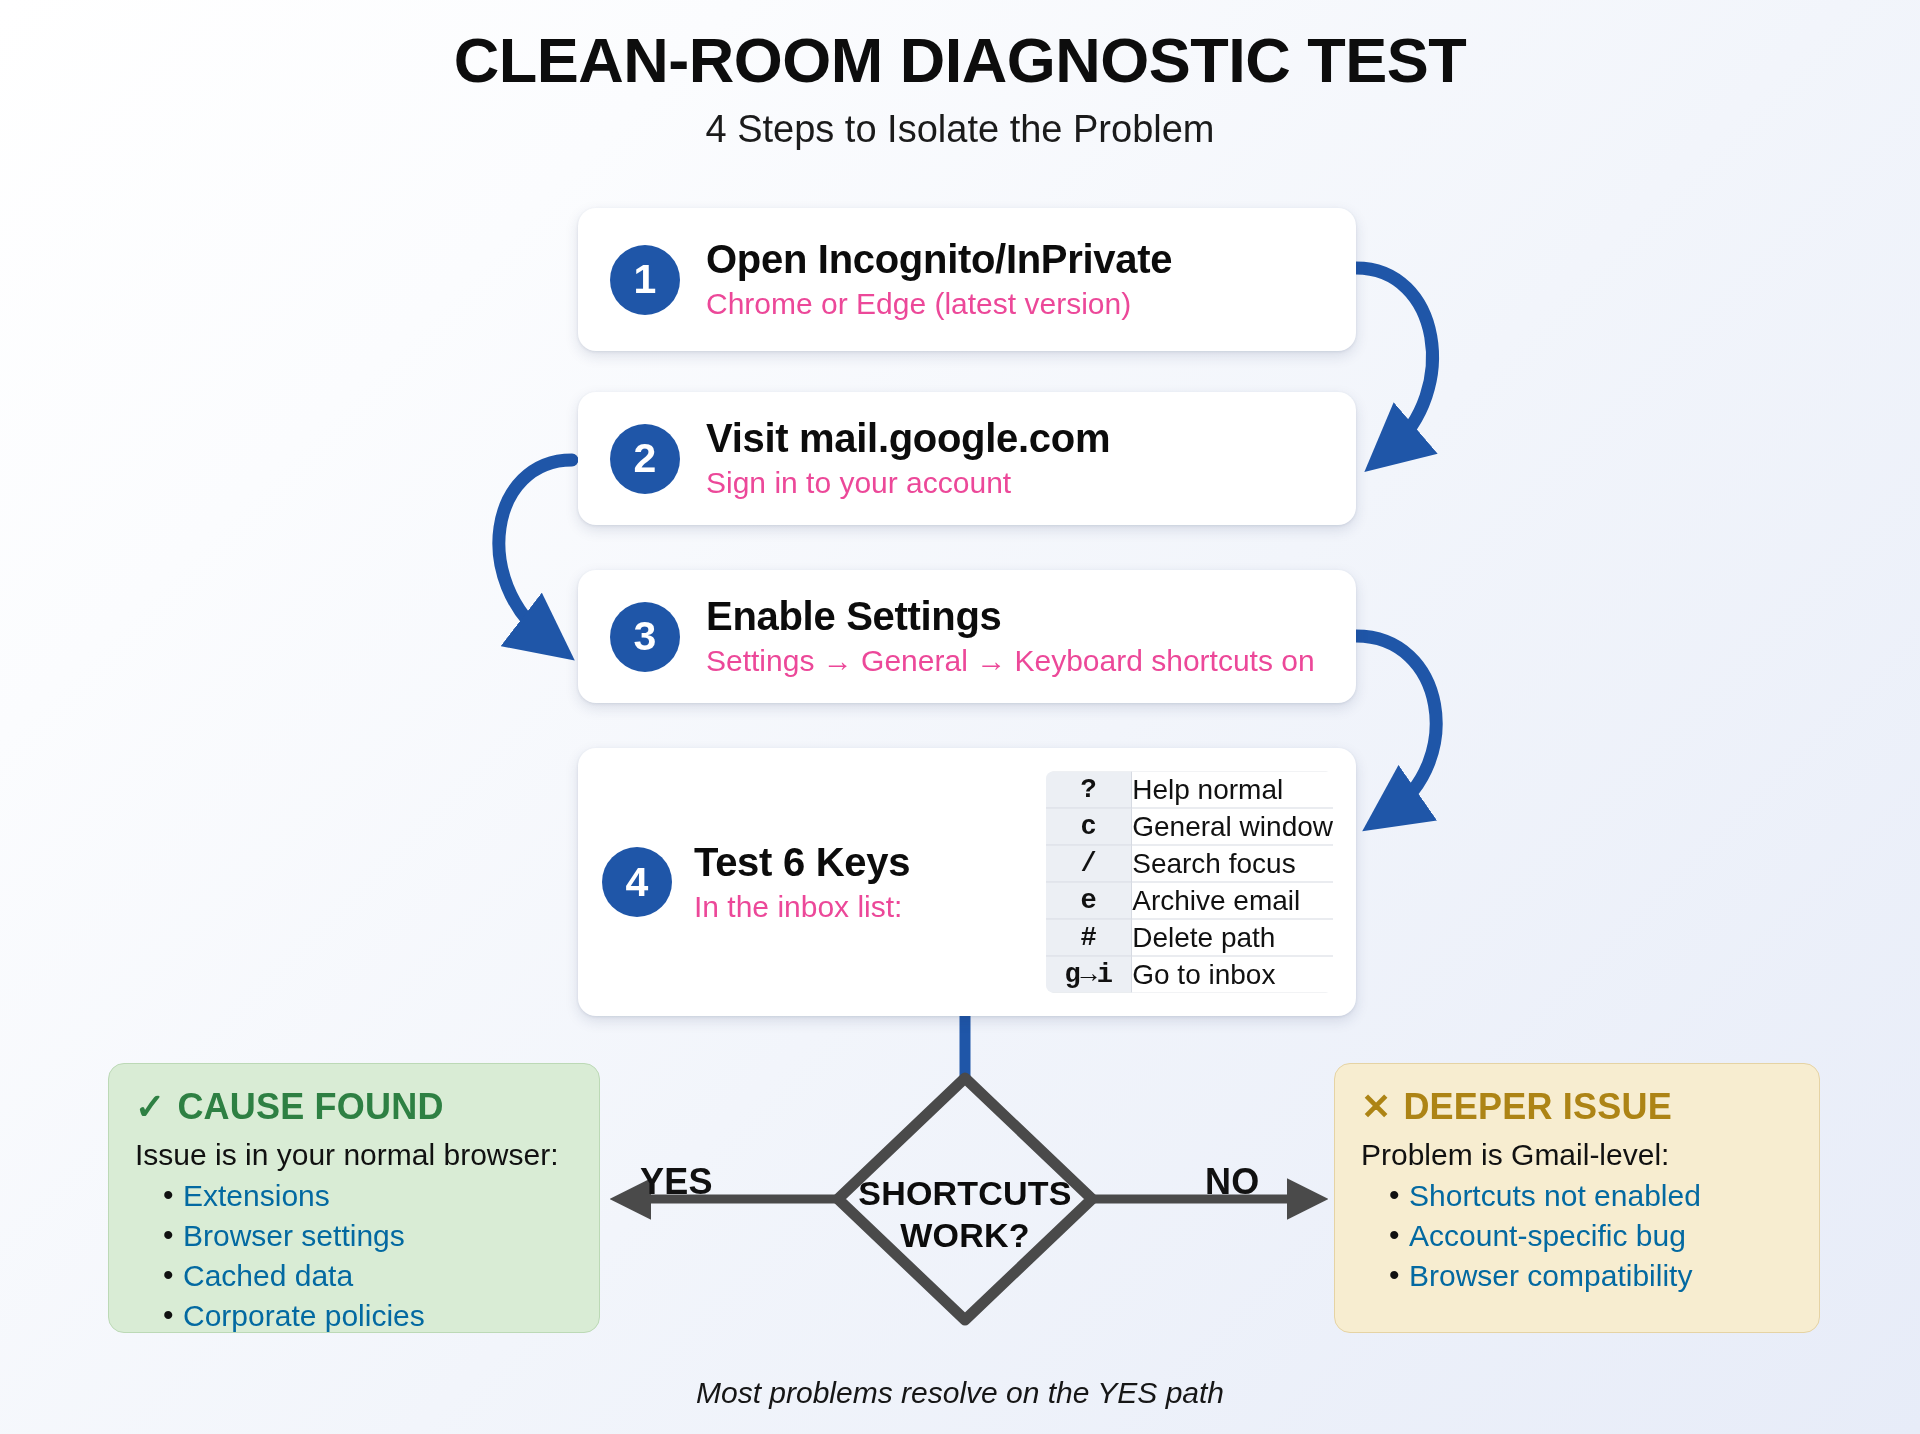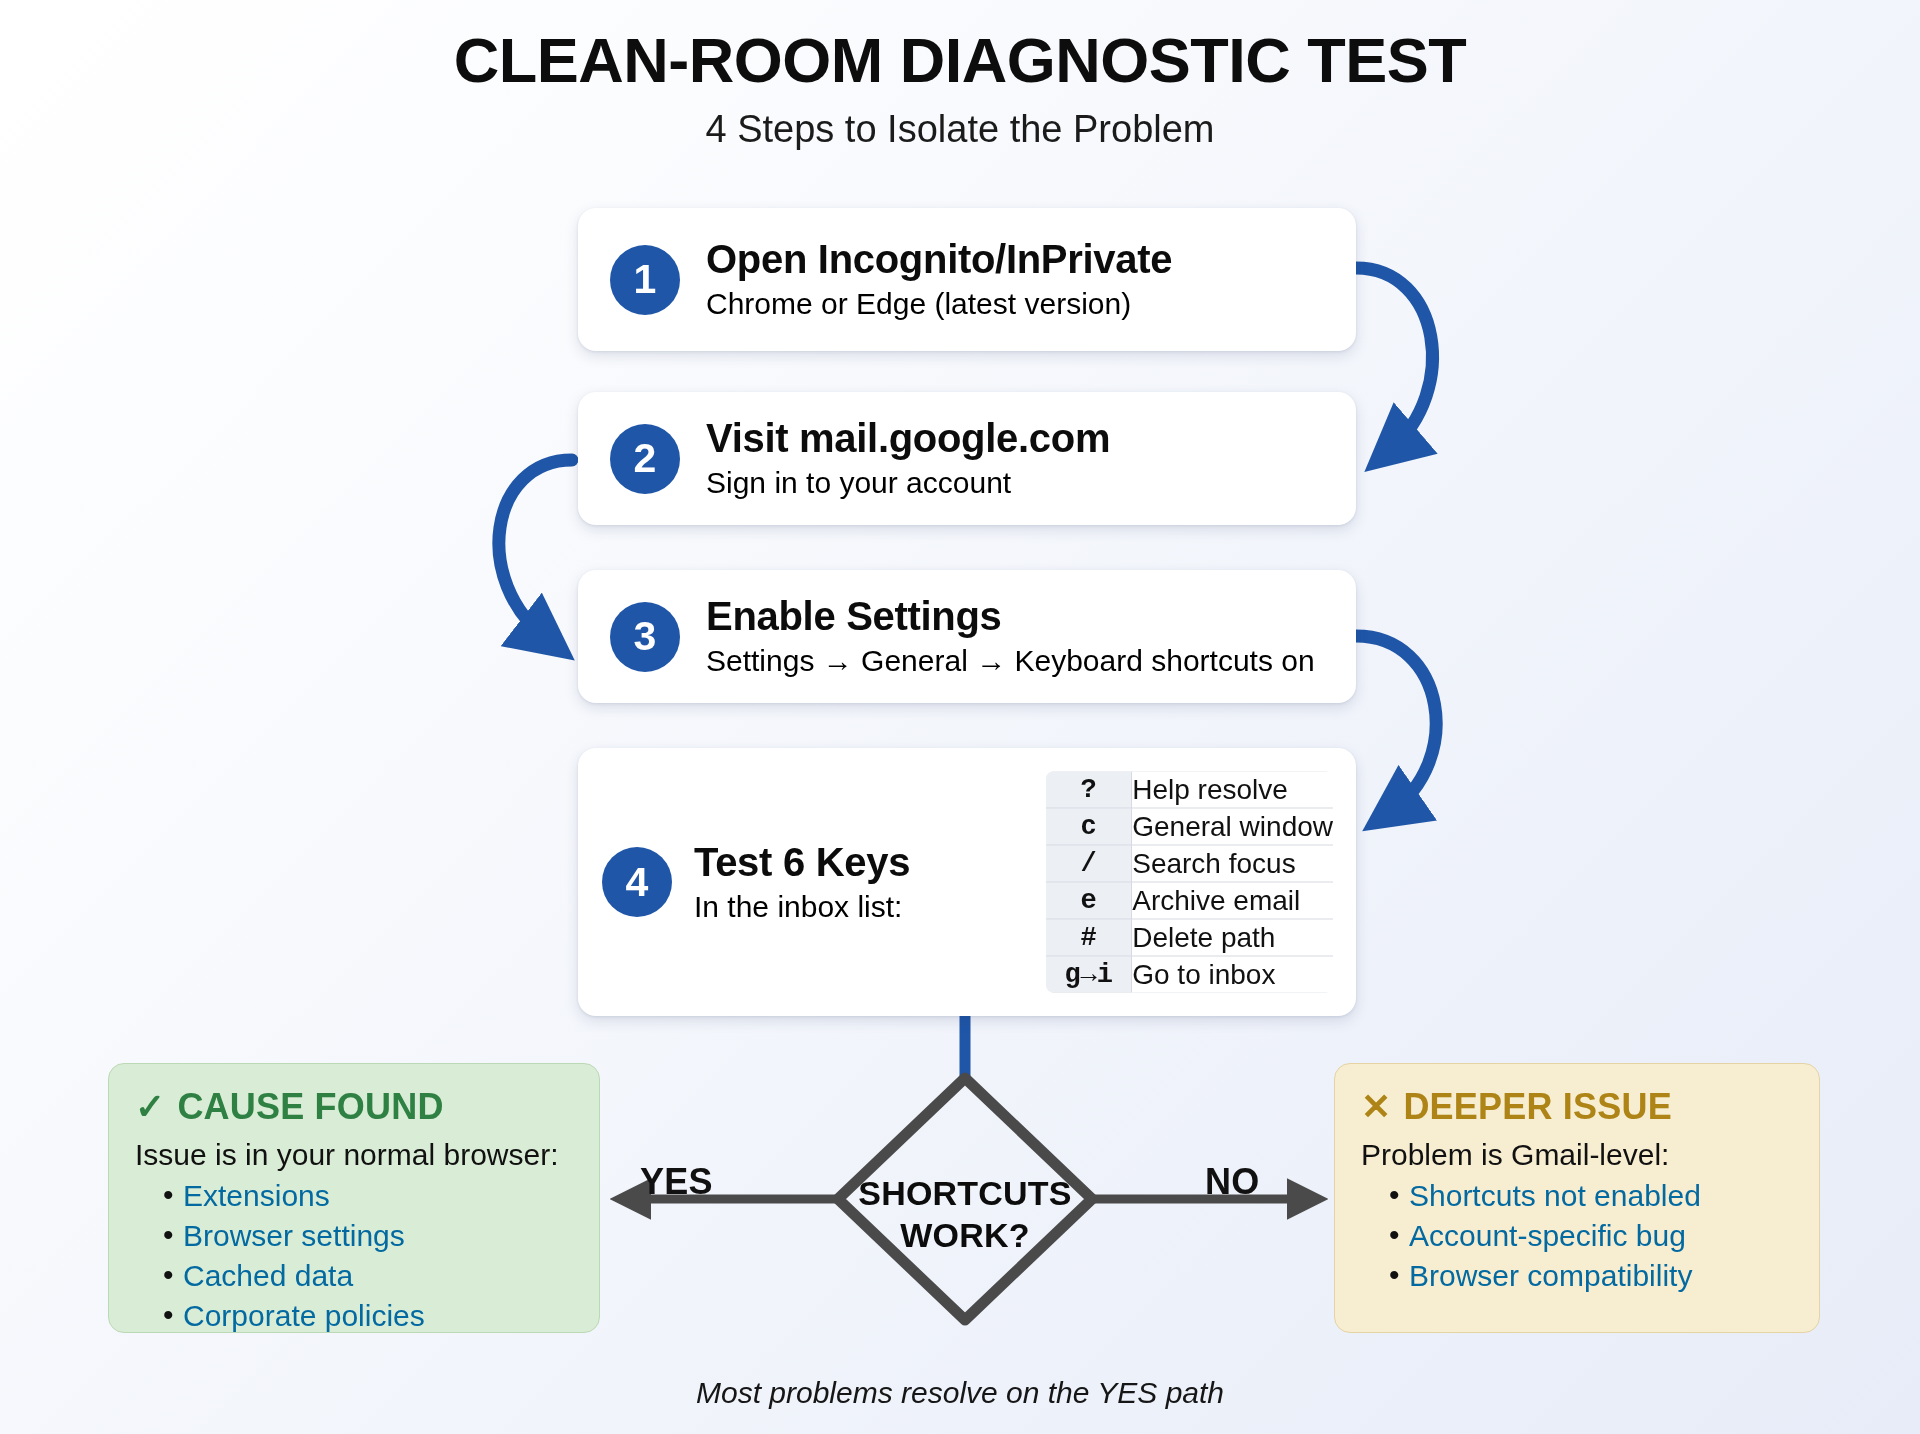--- a/index.html
+++ b/index.html
@@ -32,21 +32,21 @@
   .card-4 { top:748px; height:268px; }
 
   .badge {
     flex:0 0 auto; width:70px; height:70px; border-radius:50%;
     background:#1f56a8; color:#fff; font-size:41px; font-weight:bold;
     display:flex; align-items:center; justify-content:center;
     margin-left:32px; margin-right:26px;
   }
   .card-text { flex:1 1 auto; }
   .card-title { font-size:40px; font-weight:bold; color:#0c0c0c; line-height:1.1; letter-spacing:-0.3px; }
-  .card-sub { font-size:30px; color:#000000; margin-top:5px; line-height:1.2; }
+  .card-sub { font-size:30px; color:#ec4899; margin-top:5px; line-height:1.2; }
 
   .card-4 .badge { margin-left:24px; margin-right:22px; }
   .card-4 .card-text { flex:0 0 auto; width:300px; }
 
   
   .keys-table {
     position:absolute; right:22px; top:50%; transform:translateY(-50%);
     border-collapse:collapse; border:1px solid #c9cdd6; border-radius:8px; overflow:hidden;
     background:#fff;
   }
@@ -157,21 +157,21 @@
 <div class="card card-4">
   <div class="badge">4</div>
   <div class="card-text">
     <div class="card-title">Test 6 Keys</div>
     <div class="card-sub">In the inbox list:</div>
   </div>
   <table class="keys-table">
     <tbody>
       <tr>
         <td class="key-cell">?</td>
-        <td class="key-desc">Help resolve</td>
+        <td class="key-desc">Help normal</td>
       </tr>
       <tr>
         <td class="key-cell">c</td>
         <td class="key-desc">General window</td>
       </tr>
       <tr>
         <td class="key-cell">/</td>
         <td class="key-desc">Search focus</td>
       </tr>
       <tr>

